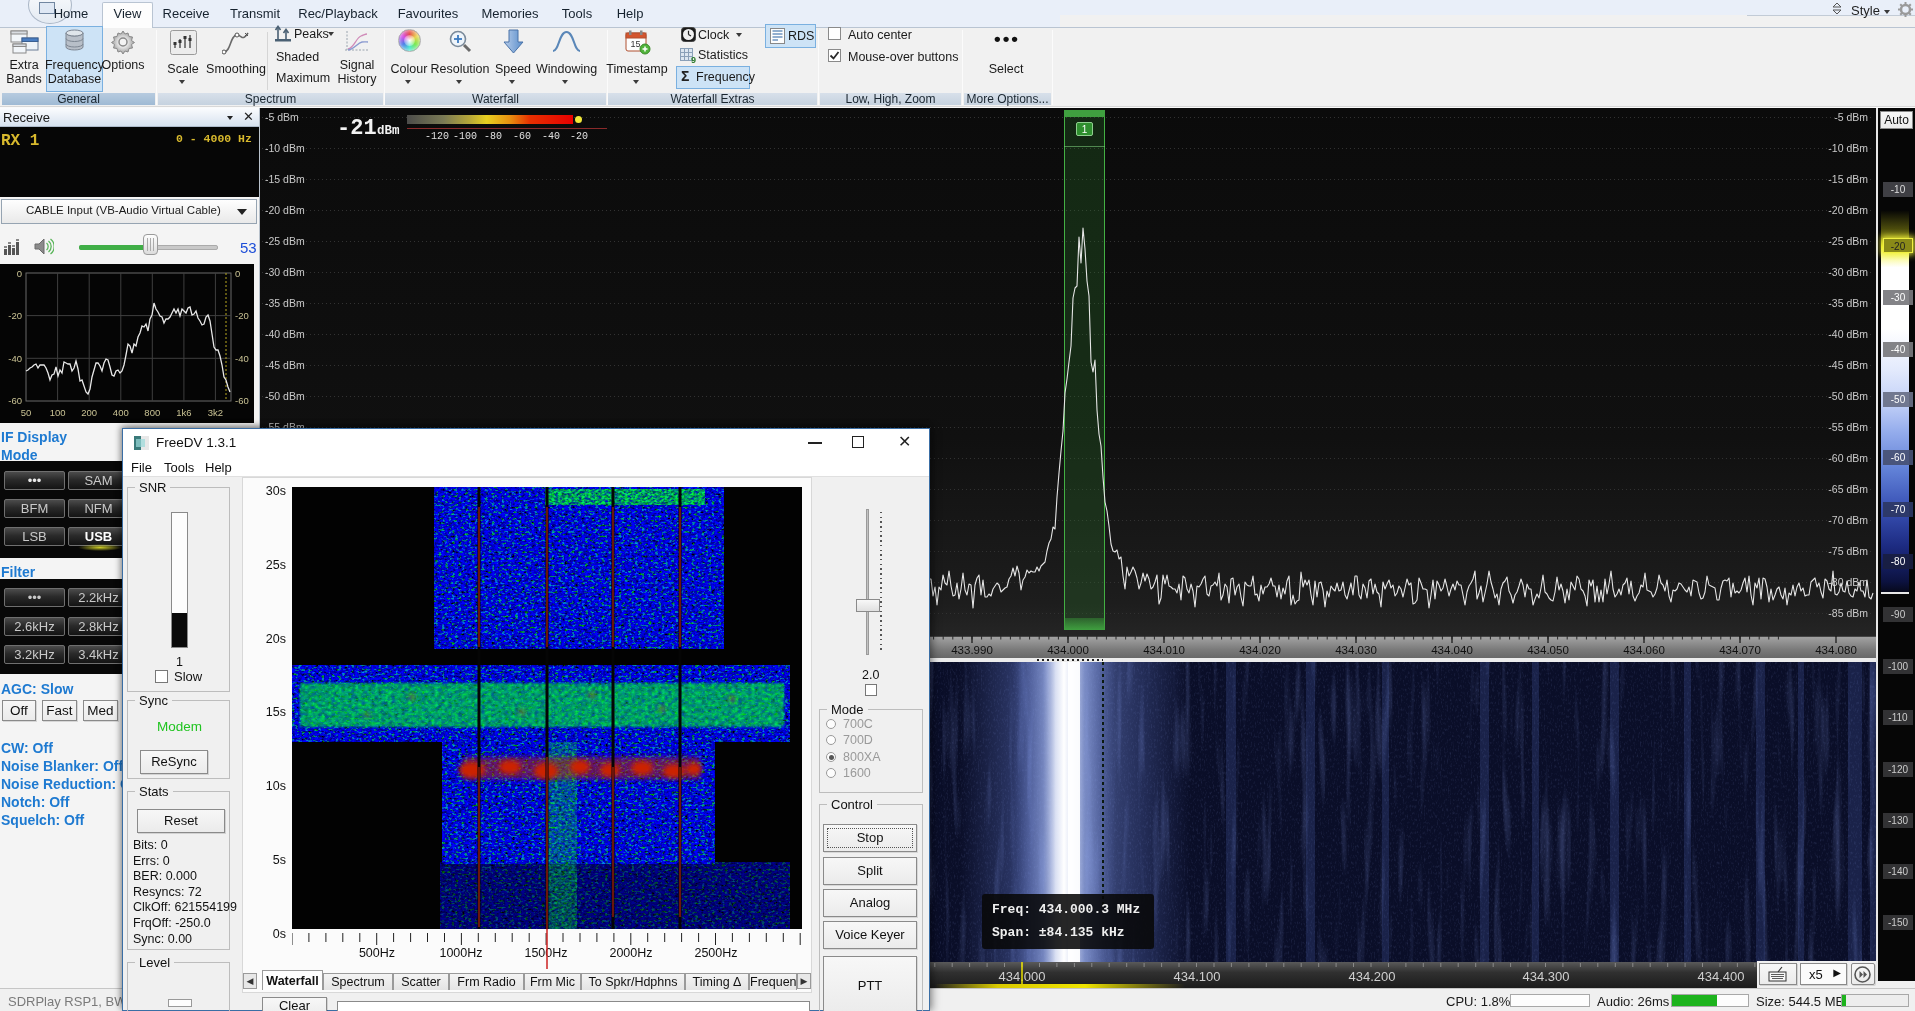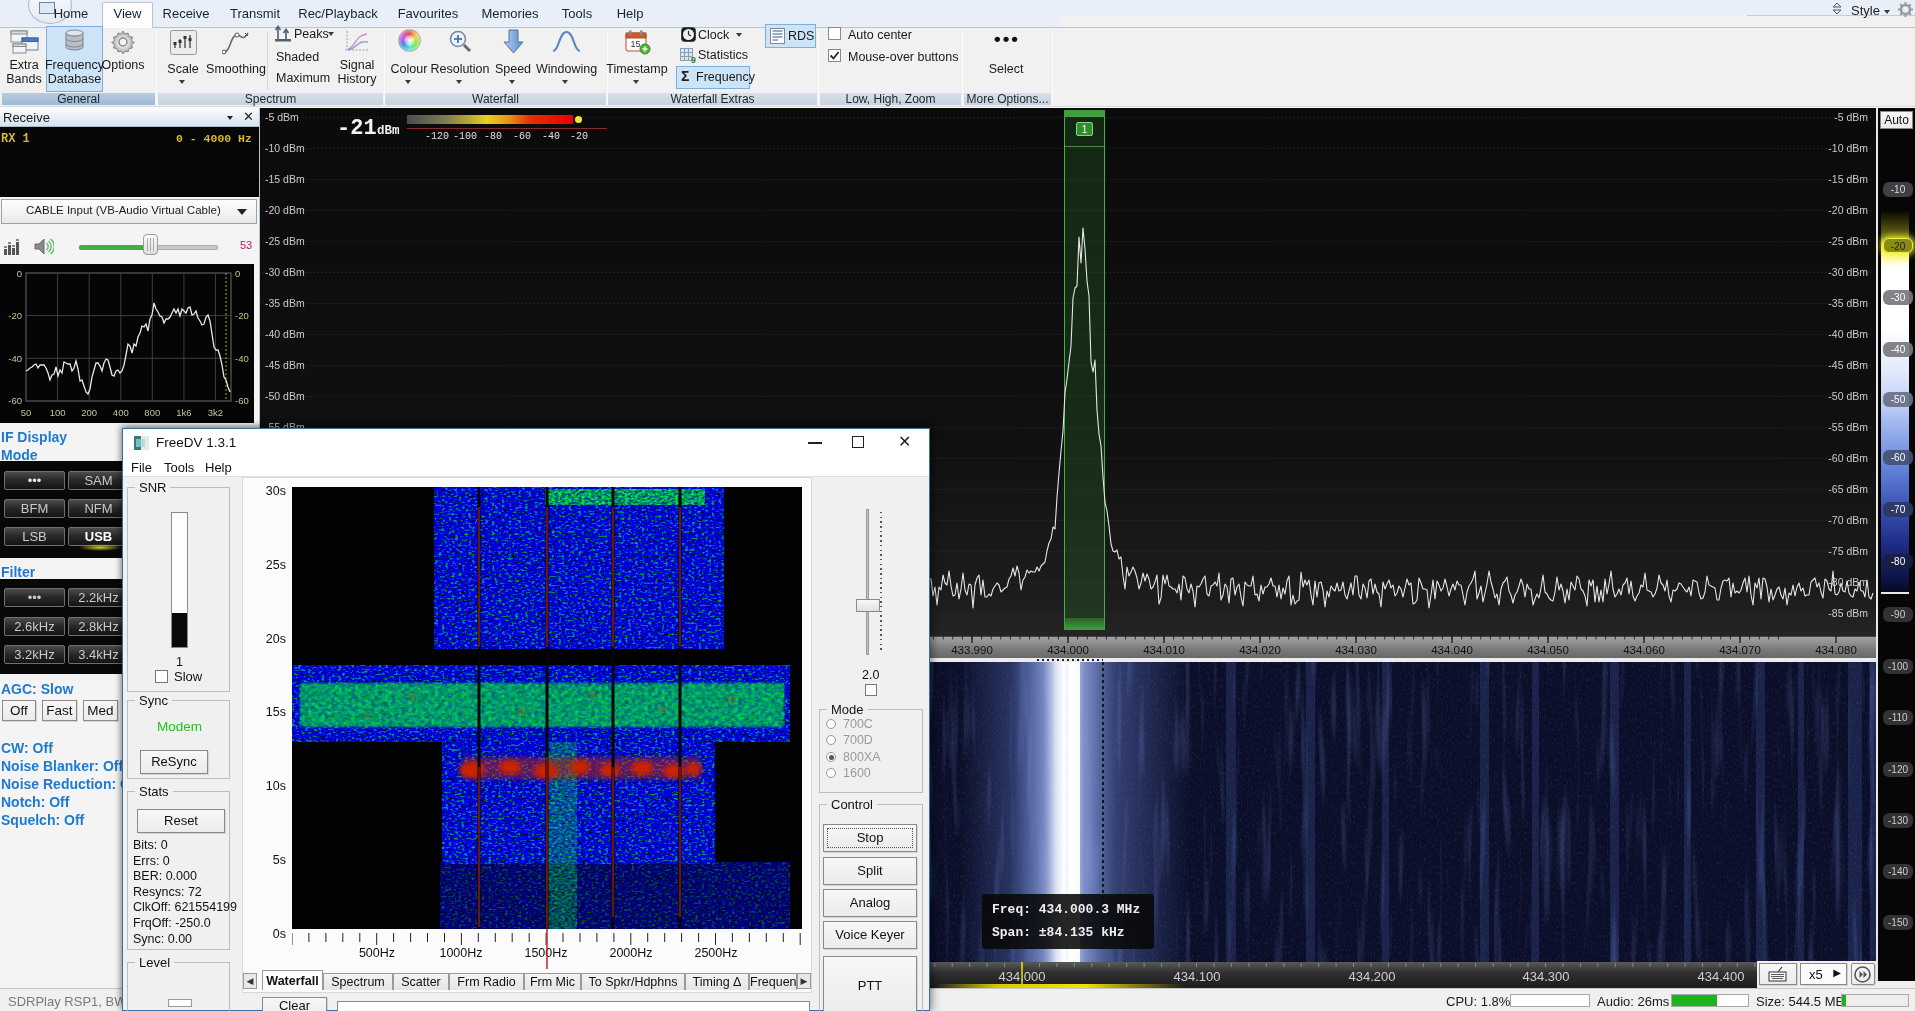--- a/index.html
+++ b/index.html
@@ -12,21 +12,21 @@
   .glabel { position:absolute; top:-8px; left:7px; background:#f0f0f0; padding:0 4px; font-size:13px; color:#111; white-space:nowrap; }
   .wbtn { position:absolute; background:linear-gradient(#f7f7f7,#ebebeb); border:1px solid #8a8a8a; font-size:13px; color:#111; text-align:center; box-shadow:1px 1px 0 rgba(0,0,0,0.12); }
   .riblbl { position:absolute; font-size:12.5px; color:#1a1a1a; text-align:center; white-space:nowrap; }
   .dar { position:absolute; width:0; height:0; border-left:3.5px solid transparent; border-right:3.5px solid transparent; border-top:4px solid #3a3a3a; }
   .dbl { position:absolute; font-size:10.5px; color:#c9c9c9; white-space:nowrap; }
   .gridln { position:absolute; height:1px; background-image:repeating-linear-gradient(90deg,#323232 0 1px,transparent 1px 4px); }
   .tab { position:absolute; top:0; height:27px; line-height:27px; font-size:13px; color:#16222e; text-align:center; }
   .modebtn { position:absolute; width:61px; height:19px; line-height:18px; text-align:center; font-size:13px; color:#c9c9c9; background:linear-gradient(#4c4c4c,#2a2a2a 45%,#141414); border:1px solid #6f6f6f; border-radius:2px; }
   .freedv-tab { position:absolute; top:3px; height:17px; background:linear-gradient(#f4f4f4,#e4e4e4); border:1px solid #9a9a9a; border-bottom:none; font-size:12.5px; color:#111; text-align:center; line-height:17px; }
   .ctlbtn { position:absolute; left:4px; width:94px; height:28px; line-height:26px; background:linear-gradient(#f7f7f7,#ebebeb); border:1px solid #8a8a8a; font-size:13px; color:#111; text-align:center; box-shadow:1px 1px 0 rgba(0,0,0,0.1); }
-  .rclbl { position:absolute; left:4px; width:30px; height:15px; border-radius:6px; background:rgba(90,95,105,0.85); color:#e6e6e6; font-size:10px; text-align:center; line-height:15px; }
+  .rclbl { position:absolute; left:4px; width:30px; height:15px; border-radius:0; background:rgba(90,95,105,0.85); color:#e6e6e6; font-size:10px; text-align:center; line-height:15px; }
 </style>
 </head>
 <body>
 <div id="app" style="position:absolute;left:0;top:0;width:1915px;height:1011px;">
 
 <div class="abs" style="left:0;top:0;width:1915px;height:27px;background:#e9eff9;"></div>
 <div class="abs" style="left:0;top:27px;width:1915px;height:1px;background:#b9c4d2;"></div>
 <div class="abs" style="left:28px;top:-14px;width:44px;height:38px;border-radius:50%;background:linear-gradient(#fbfcfe,#e4eaf2);border:1px solid #aab6c6;"></div>
 <div class="abs" style="left:39px;top:2px;width:16px;height:12px;border:1px solid #7186a0;background:#dfe8f4;"></div>
 <div class="abs" style="left:102px;top:2px;width:51px;height:26px;background:#fdfdfd;border:1px solid #b9c4d2;border-bottom:none;border-radius:2px 2px 0 0;"></div>
@@ -239,21 +239,21 @@
 <div class="riblbl" style="left:848px;top:50px;width:120px;text-align:left;">Mouse-over buttons</div>
 <div class="abs" style="left:994px;top:36px;width:34px;height:8px;color:#111;font-size:19px;font-weight:bold;letter-spacing:2px;line-height:6px;">•••</div>
 <div class="riblbl" style="left:981px;top:62px;width:50px;">Select</div>
 <div class="abs" style="left:0;top:108px;width:259px;height:881px;background:#f4f4f4;"></div>
 <div class="abs" style="left:259px;top:108px;width:1px;height:881px;background:#b9c2cc;"></div>
 <div class="abs" style="left:0;top:108px;width:259px;height:19px;background:linear-gradient(#fbfcfe,#d7e2ef);border-bottom:1px solid #aebbcb;"></div>
 <div class="abs" style="left:3px;top:110px;font-size:13px;color:#1a1a1a;">Receive</div>
 <div class="dar" style="left:227px;top:116px;border-top-color:#222;"></div>
 <div class="abs" style="left:243px;top:109px;font-size:13px;color:#222;">✕</div>
 <div class="abs" style="left:0;top:127px;width:259px;height:70px;background:#060606;"></div>
-<div class="abs mono" style="left:1px;top:132px;font-size:12px;font-weight:bold;color:#d8b92d;">RX 1</div>
+<div class="abs mono" style="left:1px;top:132px;font-size:16px;font-weight:bold;color:#d8b92d;">RX 1</div>
 <div class="abs mono" style="left:176px;top:132px;font-size:11.5px;font-weight:bold;color:#d8b92d;">0 - 4000 Hz</div>
 <div class="abs" style="left:1px;top:199px;width:256px;height:25px;background:linear-gradient(#fefefe,#e9e9e9);border:1px solid #96a4b2;"></div>
 <div class="abs" style="left:26px;top:204px;font-size:11.5px;color:#1a1a1a;">CABLE Input (VB-Audio Virtual Cable)</div>
 <div class="dar" style="left:237px;top:209px;border-left-width:5px;border-right-width:5px;border-top-width:6px;border-top-color:#222;"></div>
 <svg class="abs" style="left:4px;top:239px;" width="18" height="16" viewBox="0 0 18 16">
 <g fill="#555">
         <rect x="0" y="10" width="3" height="6"></rect>
         <rect x="4" y="6" width="3" height="10"></rect>
         <rect x="8" y="9" width="3" height="7"></rect>
         <rect x="12" y="3" width="3" height="13"></rect>
@@ -268,21 +268,21 @@
 <g fill="none" stroke="#5ab55a" stroke-width="1.3">
         <path d="M12.5 6 a4.5 4.5 0 0 1 0 7"></path>
         <path d="M14.5 4 a7 7 0 0 1 0 11"></path>
         <path d="M16.5 2 a9.5 9.5 0 0 1 0 15"></path>
       </g>
     </svg>
 <div class="abs" style="left:79px;top:245px;width:139px;height:5px;background:#c8c8c8;border-radius:2px;border:1px solid #aaa;"></div>
 <div class="abs" style="left:79px;top:245px;width:66px;height:5px;background:#3fae46;border-radius:2px;"></div>
 <div class="abs" style="left:143px;top:234px;width:15px;height:21px;background:linear-gradient(#fdfdfd,#dcdcdc);border:1px solid #9a9a9a;border-radius:4px;"></div>
 <div class="abs" style="left:146.5px;top:238px;width:1px;height:13px;background:#aaa;box-shadow:3px 0 0 #aaa,6px 0 0 #aaa;"></div>
-<div class="abs" style="left:240px;top:239px;font-size:11px;color:#be185d;">53</div>
+<div class="abs" style="left:240px;top:239px;font-size:15px;color:#1d4ed8;">53</div>
 <div class="abs" style="left:0;top:264px;width:254px;height:159px;background:#050505;"></div>
 <svg class="abs" style="left:0;top:262px;" width="254" height="161" viewBox="0 0 254 161">
 <g stroke="#3f3f3f" stroke-width="1">
 <rect x="26" y="11" width="205" height="128" fill="none" stroke="#6a6a6a"></rect>
 <line x1="57.6" y1="11" x2="57.6" y2="139"></line>
         <line x1="89.2" y1="11" x2="89.2" y2="139"></line>
         <line x1="120.8" y1="11" x2="120.8" y2="139"></line>
         <line x1="152.3" y1="11" x2="152.3" y2="139"></line>
         <line x1="183.9" y1="11" x2="183.9" y2="139"></line>
         <line x1="215.4" y1="11" x2="215.4" y2="139"></line>

